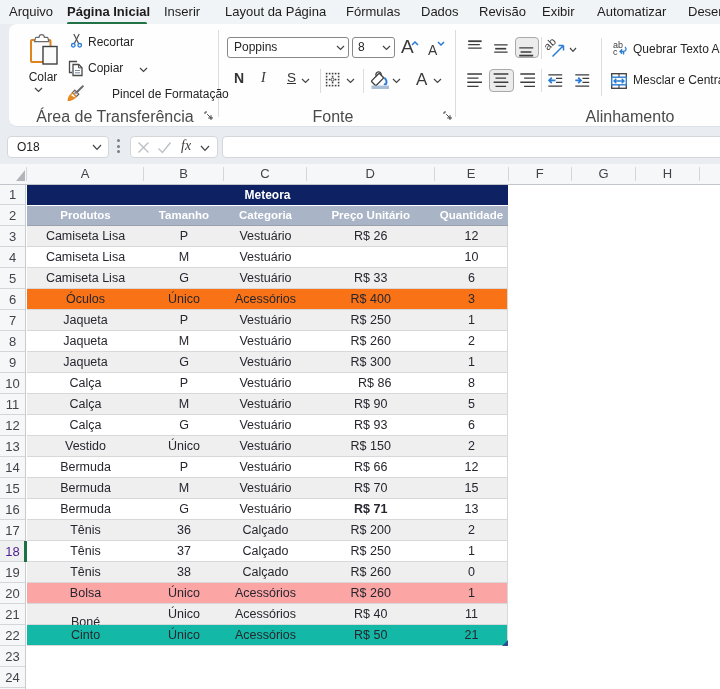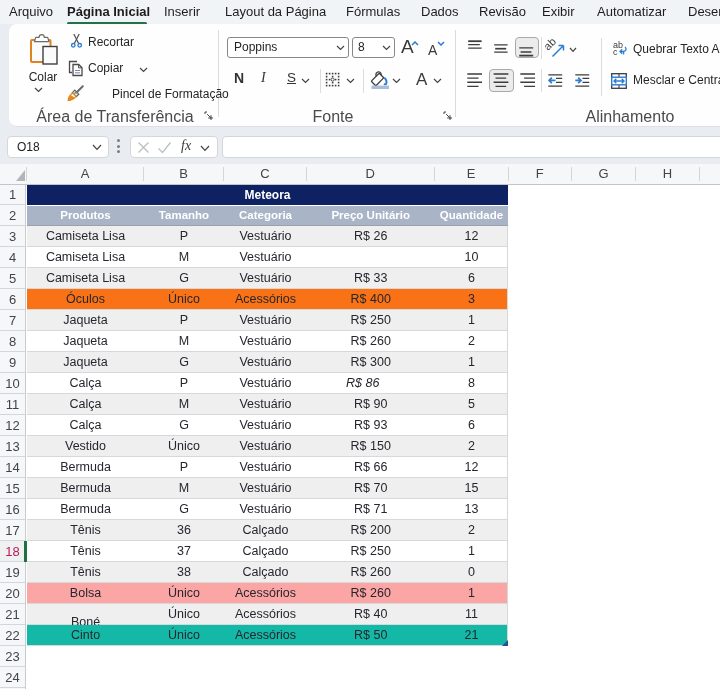--- a/index.html
+++ b/index.html
@@ -289,21 +289,21 @@
       <div class="rnum" style="top: 146px;">8</div>
       <div class="rnum" style="top: 167px;">9</div>
       <div class="rnum" style="top: 188px;">10</div>
       <div class="rnum" style="top: 209px;">11</div>
       <div class="rnum" style="top: 230px;">12</div>
       <div class="rnum" style="top: 251px;">13</div>
       <div class="rnum" style="top: 272px;">14</div>
       <div class="rnum" style="top: 293px;">15</div>
       <div class="rnum" style="top: 314px;">16</div>
       <div class="rnum" style="top: 335px;">17</div>
-      <div class="rnum" style="top: 356px; color: #be185d; background: rgb(239, 241, 240);">18</div>
+      <div class="rnum" style="top: 356px; color: #4c1d95; background: rgb(239, 241, 240);">18</div>
       <div class="rnum" style="top: 377px;">19</div>
       <div class="rnum" style="top: 398px;">20</div>
       <div class="rnum" style="top: 419px;">21</div>
       <div class="rnum" style="top: 440px;">22</div>
       <div class="rnum" style="top: 461px;">23</div>
       <div class="rnum" style="top: 482px;">24</div>
     </div>
 
   <div class="abs" style="left:16px;top:7px;width:0;height:0;border-left:9px solid transparent;border-bottom:11px solid #b2b6ba;"></div>
 
@@ -367,21 +367,21 @@
       <div class="cell" style="left: 0px; width: 117px;">Jaqueta</div>
       <div class="cell" style="left: 117px; width: 80px;">G</div>
       <div class="cell" style="left: 197px; width: 83px;">Vestuário</div>
       <div class="cell" style="left: 280px; width: 127.5px;">R$ 300</div>
       <div class="cell" style="left: 407.5px; width: 74px;">1</div>
     </div>
     <div class="trow" style="top: 210px; background: rgb(255, 255, 255); border-bottom: 1px solid rgb(216, 216, 218); box-sizing: border-box; border-right: 1px solid rgb(216, 216, 218);">
       <div class="cell" style="left: 0px; width: 117px;">Calça</div>
       <div class="cell" style="left: 117px; width: 80px;">P</div>
       <div class="cell" style="left: 197px; width: 83px;">Vestuário</div>
-      <div class="cell" style="left: 272px; width: 127.5px; font-style: italic;">R$ 86</div>
+      <div class="cell" style="left: 284px; width: 127.5px;">R$ 86</div>
       <div class="cell" style="left: 407.5px; width: 74px;">8</div>
     </div>
     <div class="trow" style="top: 231px; background: rgb(239, 239, 240); border-bottom: 1px solid rgb(216, 216, 218); box-sizing: border-box; border-right: 1px solid rgb(216, 216, 218);">
       <div class="cell" style="left: 0px; width: 117px;">Calça</div>
       <div class="cell" style="left: 117px; width: 80px;">M</div>
       <div class="cell" style="left: 197px; width: 83px;">Vestuário</div>
       <div class="cell" style="left: 280px; width: 127.5px;">R$ 90</div>
       <div class="cell" style="left: 407.5px; width: 74px;">5</div>
     </div>
     <div class="trow" style="top: 252px; background: rgb(255, 255, 255); border-bottom: 1px solid rgb(216, 216, 218); box-sizing: border-box; border-right: 1px solid rgb(216, 216, 218);">
@@ -409,21 +409,21 @@
       <div class="cell" style="left: 0px; width: 117px;">Bermuda</div>
       <div class="cell" style="left: 117px; width: 80px;">M</div>
       <div class="cell" style="left: 197px; width: 83px;">Vestuário</div>
       <div class="cell" style="left: 280px; width: 127.5px;">R$ 70</div>
       <div class="cell" style="left: 407.5px; width: 74px;">15</div>
     </div>
     <div class="trow" style="top: 336px; background: rgb(255, 255, 255); border-bottom: 1px solid rgb(216, 216, 218); box-sizing: border-box; border-right: 1px solid rgb(216, 216, 218);">
       <div class="cell" style="left: 0px; width: 117px;">Bermuda</div>
       <div class="cell" style="left: 117px; width: 80px;">G</div>
       <div class="cell" style="left: 197px; width: 83px;">Vestuário</div>
-      <div class="cell" style="left: 280px; width: 127.5px;">R$ 71</div>
+      <div class="cell" style="left: 280px; width: 127.5px; font-weight: bold;">R$ 71</div>
       <div class="cell" style="left: 407.5px; width: 74px;">13</div>
     </div>
     <div class="trow" style="top: 357px; background: rgb(239, 239, 240); border-bottom: 1px solid rgb(216, 216, 218); box-sizing: border-box; border-right: 1px solid rgb(216, 216, 218);">
       <div class="cell" style="left: 0px; width: 117px;">Tênis</div>
       <div class="cell" style="left: 117px; width: 80px;">36</div>
       <div class="cell" style="left: 197px; width: 83px;">Calçado</div>
       <div class="cell" style="left: 280px; width: 127.5px;">R$ 200</div>
       <div class="cell" style="left: 407.5px; width: 74px;">2</div>
     </div>
     <div class="trow" style="top: 378px; background: rgb(255, 255, 255); border-bottom: 1px solid rgb(216, 216, 218); box-sizing: border-box; border-right: 1px solid rgb(216, 216, 218);">

